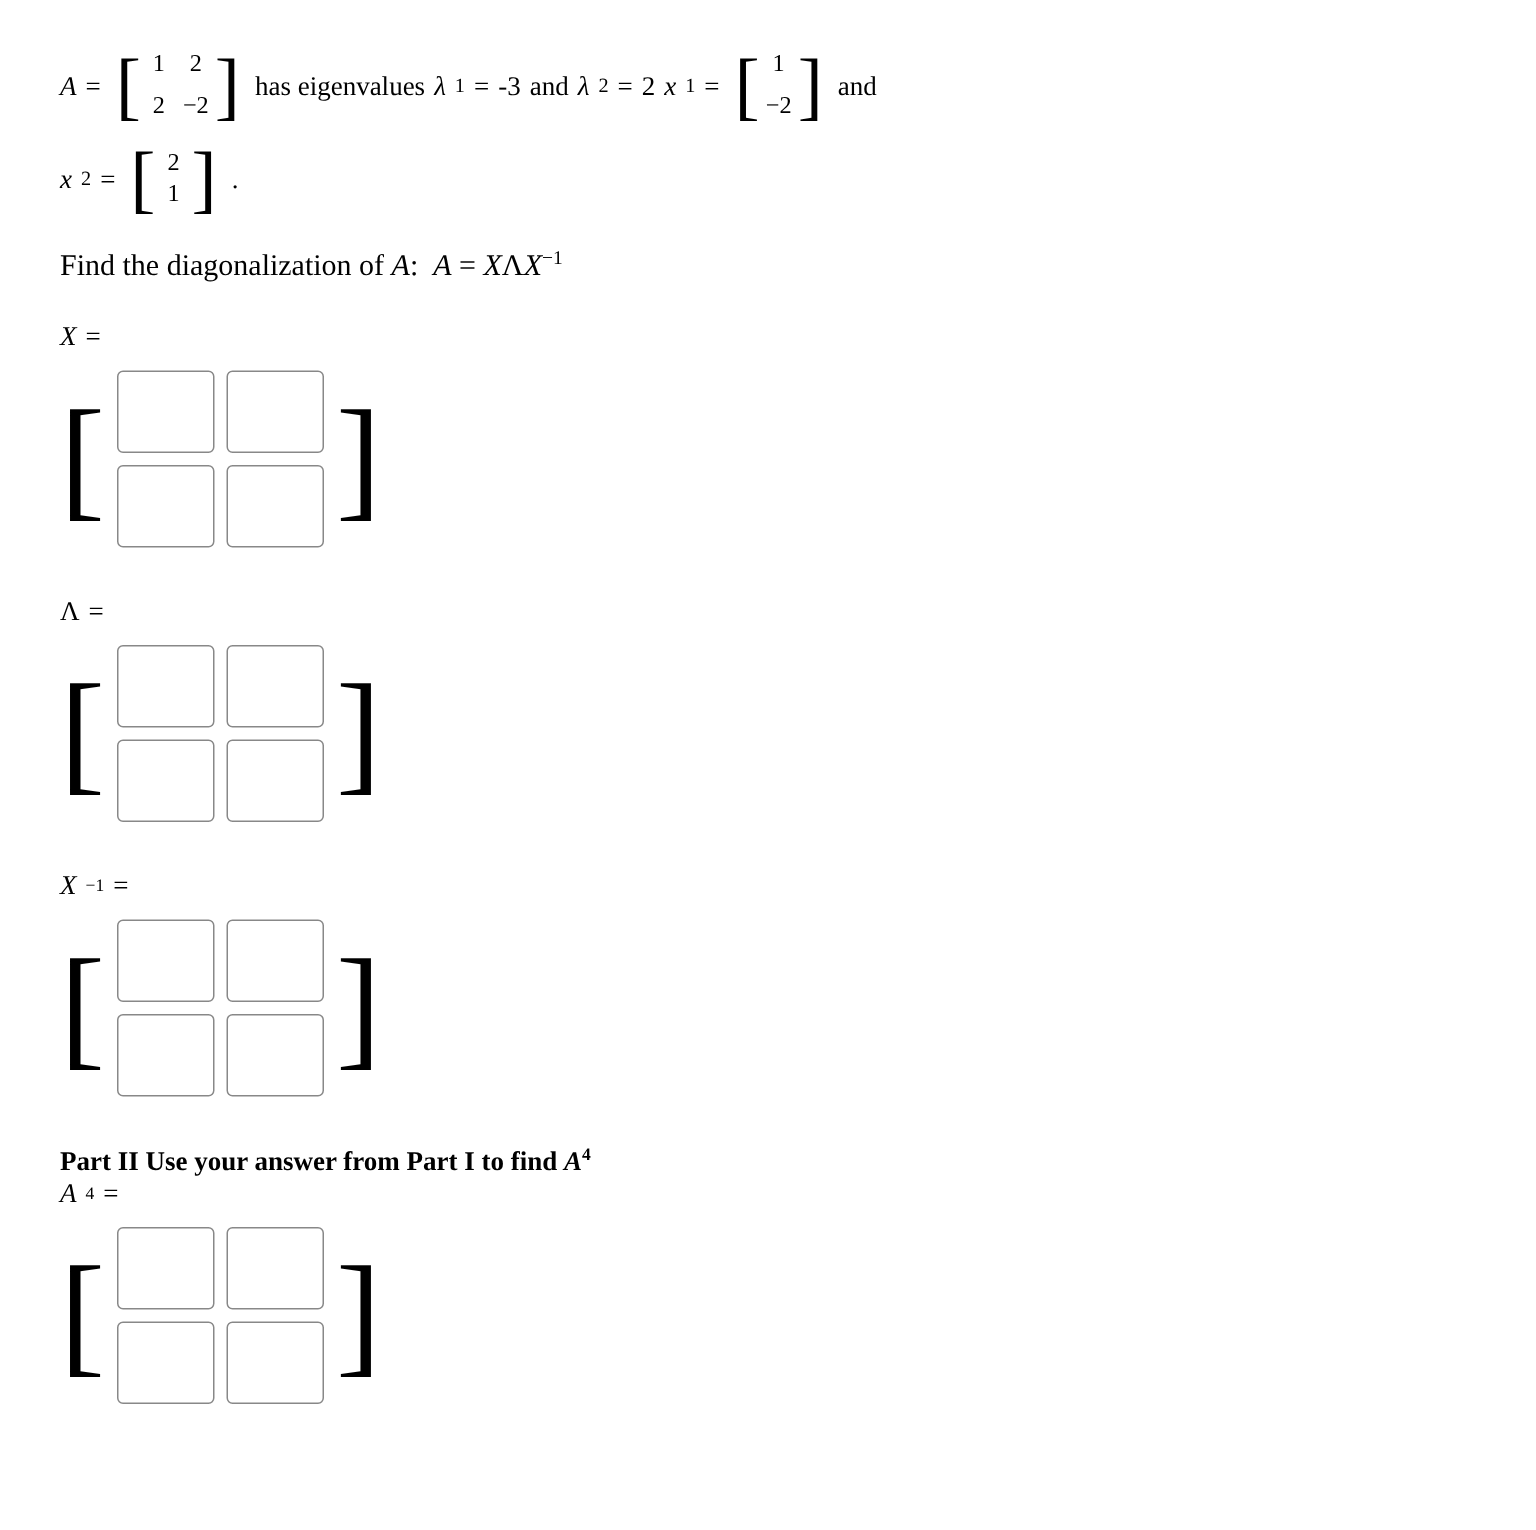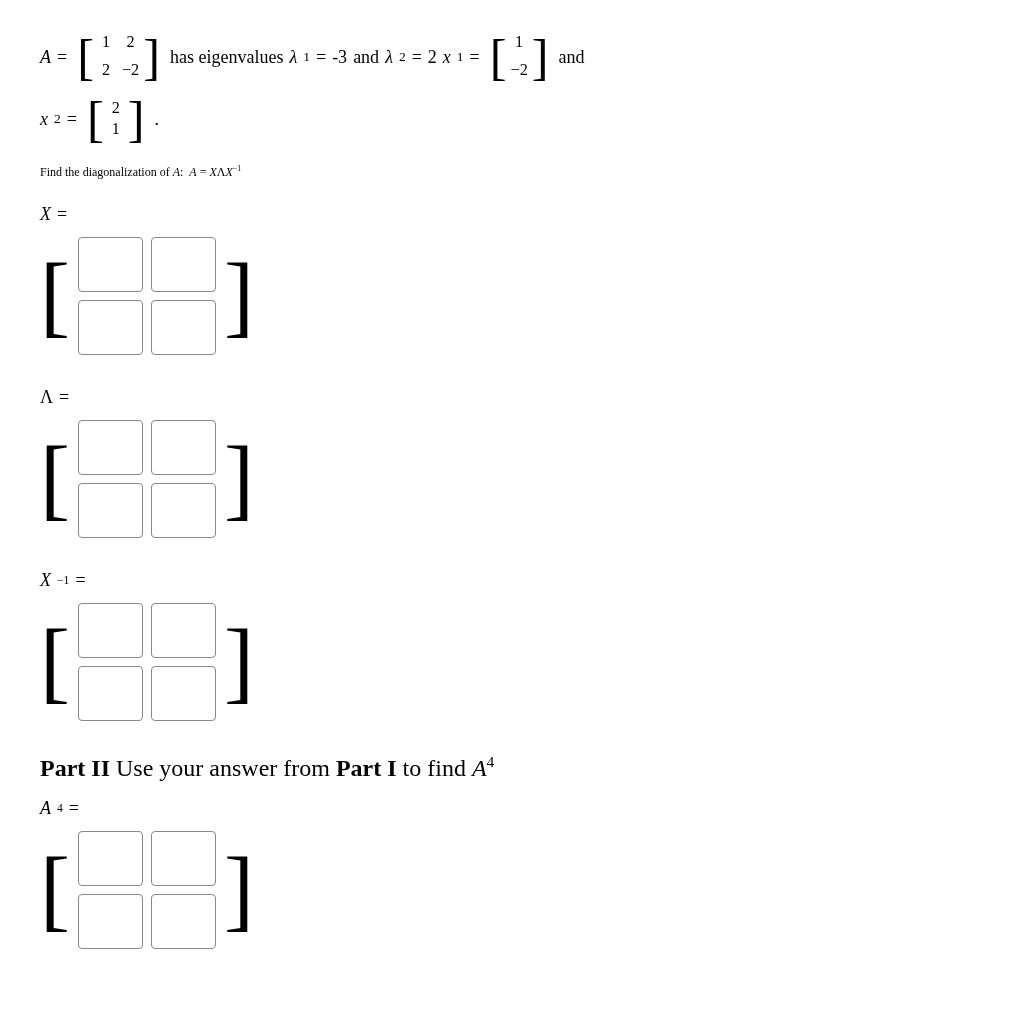--- a/index.html
+++ b/index.html
@@ -96,36 +96,36 @@
     }
 
     .input-grid {
       display: grid;
       grid-template-columns: auto auto;
       gap: 8px;
       padding: 4px 8px;
     }
 
     .formula-line {
-      font-size: 12px;
+      font-size: 20px;
       margin-bottom: 24px;
       display: flex;
       align-items: center;
       gap: 6px;
       flex-wrap: wrap;
     }
 
     sup { font-size: 0.65em; vertical-align: super; }
     sub { font-size: 0.75em; vertical-align: sub; }
 
     .var { font-style: italic; }
 
     .part-header {
-      font-size: 24px;
-      margin-bottom: 16px;
+      font-size: 18px;
+      font-weight: bold;
     }
 
     .x2-line {
       display: flex;
       align-items: center;
       gap: 6px;
       margin-bottom: 20px;
     }
   </style>
 </head>

